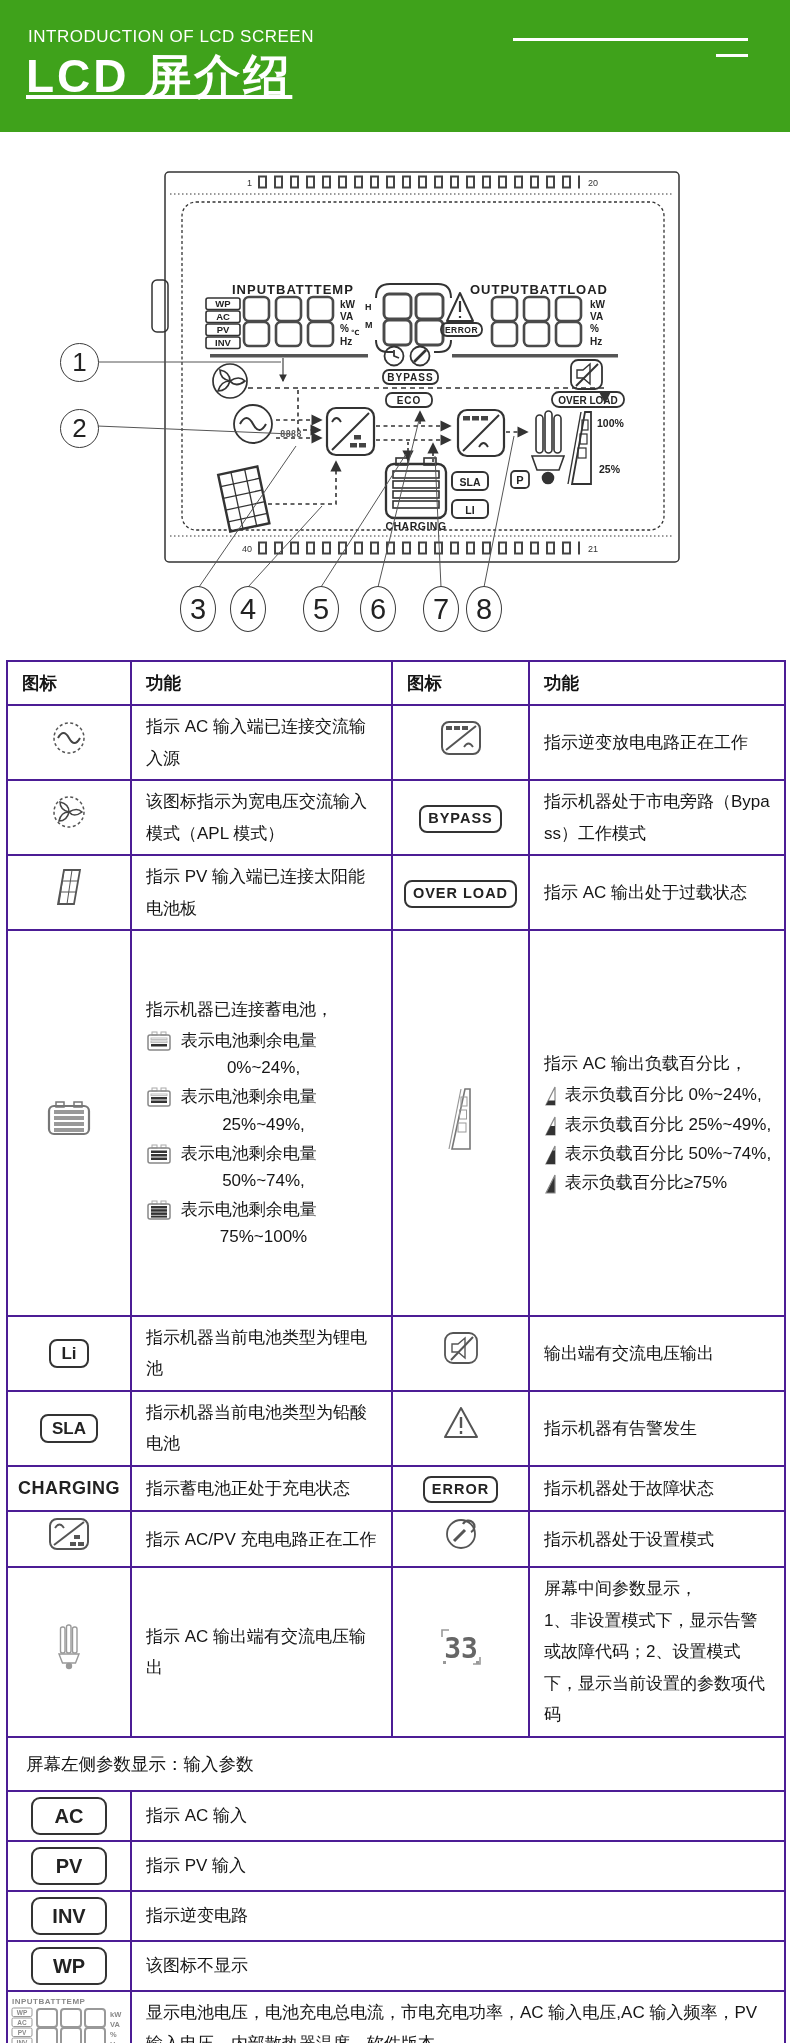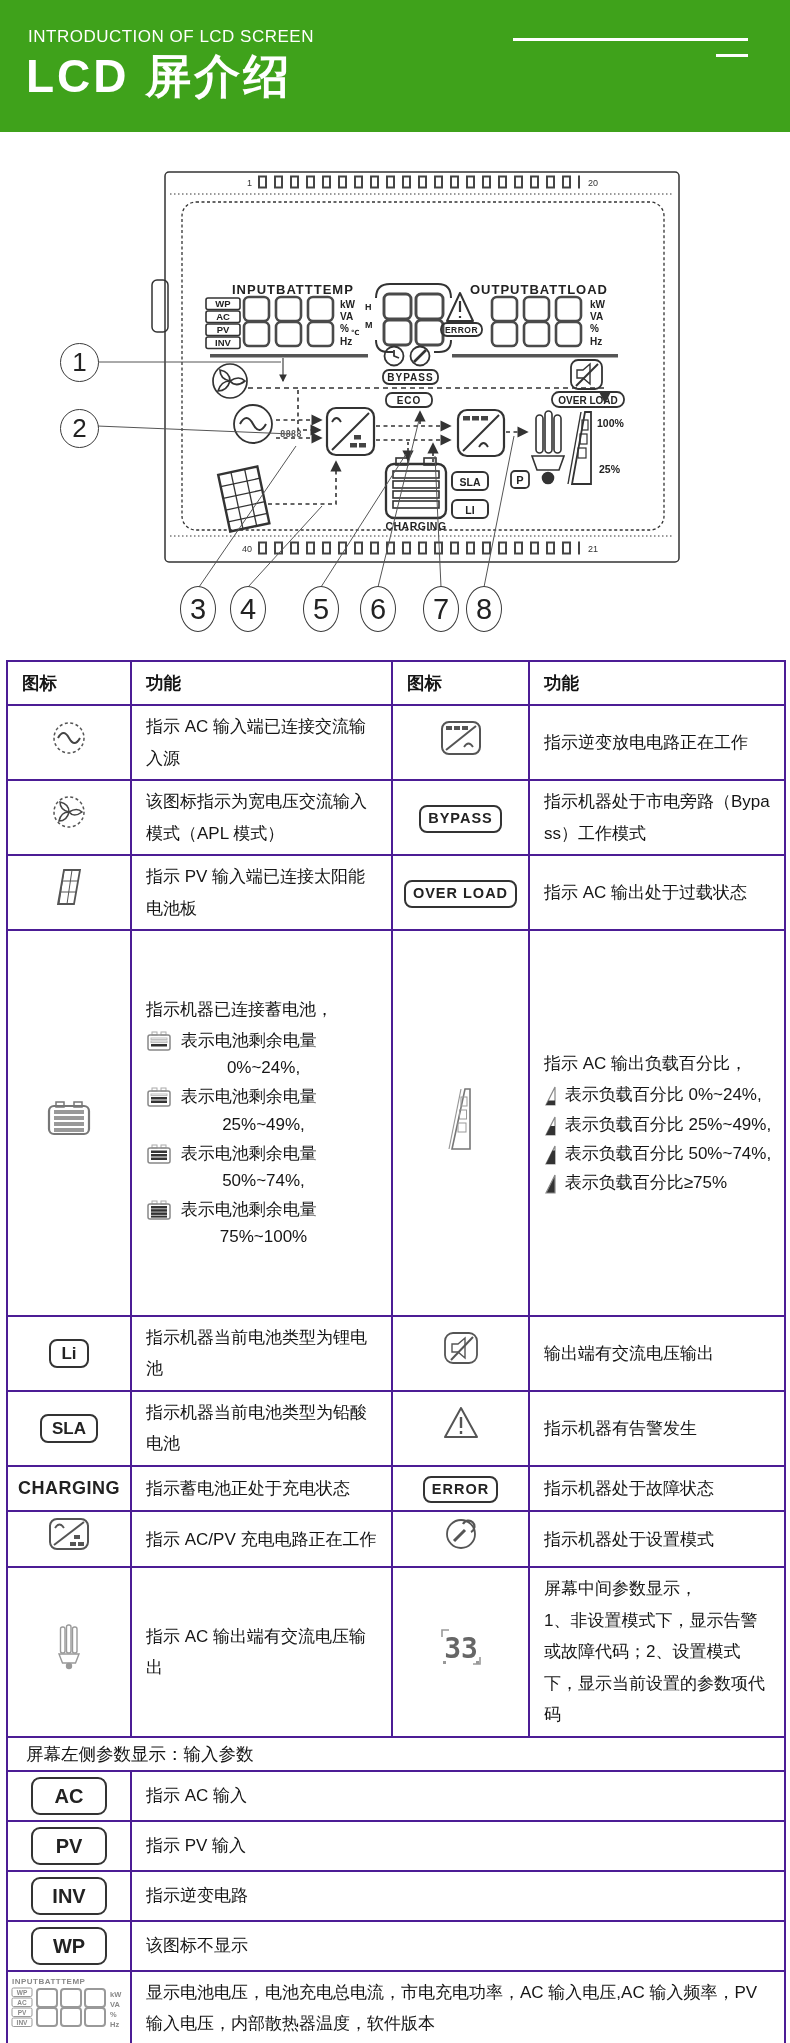--- a/index.html
+++ b/index.html
@@ -1,37 +1,37 @@
 <!DOCTYPE html>
 <html><head>
 <meta charset="utf-8">
 <style>
   html,body{margin:0;padding:0;background:#fff;}
   body{width:790px;font-family:"Liberation Sans","DejaVu Sans",sans-serif;color:#1a1a1a;}
   
   .banner{position:relative;height:132px;background:#3fa21b;color:#fff;overflow:hidden;}
   .b-sub{position:absolute;left:28px;top:27px;font-size:17px;letter-spacing:.5px;font-weight:500;}
-  .b-title{position:absolute;left:26px;top:46px;font-size:46px;font-weight:bold;letter-spacing:3px;}
+  .b-title{position:absolute;left:26px;top:46px;font-size:46px;font-weight:bold;letter-spacing:3px;text-decoration:underline;}
   .b-line1{position:absolute;left:513px;top:38px;width:235px;height:3px;background:#fff;}
   .b-line2{position:absolute;left:716px;top:54px;width:32px;height:3px;background:#fff;}
   
   .diagram{position:relative;width:790px;height:500px;margin-top:28px;}
   .diagram svg.main{position:absolute;left:0;top:0;}
   .callout{position:absolute;border:1.6px solid #3a3a3a;border-radius:50%;background:#fff;
            display:flex;align-items:center;justify-content:center;color:#222;z-index:2;}
   .co-sm{width:37px;height:37px;font-size:26px;}
   .co-lg{width:34px;height:44px;font-size:29px;}
   
   table{border-collapse:collapse;table-layout:fixed;width:778px;margin:0 6px;font-size:17px;color:#151515;}
   table + table{margin-top:-2px;}
   td,th{border:2px solid #4c1d95;padding:5px 10px;vertical-align:middle;line-height:1.85;word-break:break-all;}
   th{text-align:left;font-size:17.5px;padding-left:14px;}
   .c{text-align:center;}
   .fn{padding-left:14px;}
-  .sec{padding:0 18px;font-size:17.5px;}
+  .sec{padding:10px 18px;font-size:17.5px;}
   .badge{display:inline-block;border:2.5px solid #333;border-radius:8px;padding:0 10px;
          font-weight:bold;font-size:17px;line-height:1.5;color:#222;}
   .badge-lg{font-size:20px;padding:2px 14px;min-width:44px;border-radius:9px;}
   .badge-sm{font-size:14.5px;letter-spacing:1px;padding:1px 7px;border-width:2px;}
   .charging-txt{font-weight:800;font-size:18px;letter-spacing:.5px;color:#222;}
   .lvl{line-height:1.6;margin:2px 0;}
   .lvl svg{vertical-align:middle;margin-right:3px;}
   .rng{display:block;text-align:center;}
   svg text{font-family:"Liberation Sans","DejaVu Sans",sans-serif;}
   .mono{font-family:"DejaVu Sans Mono",monospace;}

